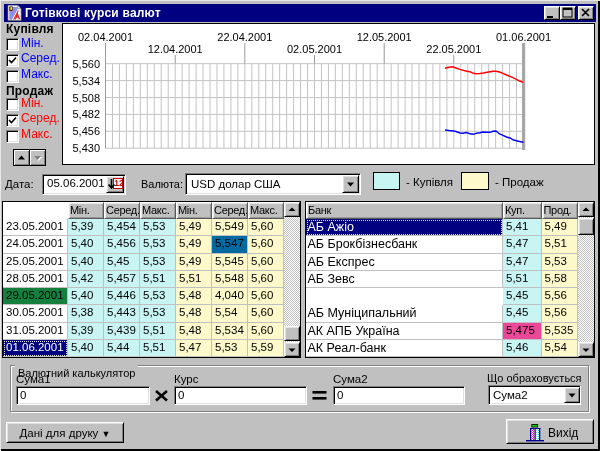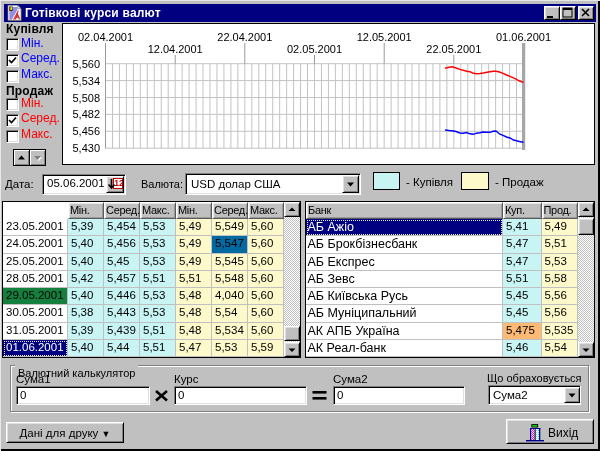--- a/index.html
+++ b/index.html
@@ -309,28 +309,27 @@
         <div class="dc" style="left:235.5px;top:17.00px;width:36px;height:17.25px;background:#fdf9cb;">5,49</div>
         <div class="dc" style="font-size:12.5px;padding-left:1.5px;left:0px;top:34.25px;width:197px;height:17.25px;background:#fff;">АБ Брокбізнесбанк</div>
         <div class="dc" style="left:197px;top:34.25px;width:38.5px;height:17.25px;background:#c9f4f4;">5,47</div>
         <div class="dc" style="left:235.5px;top:34.25px;width:36px;height:17.25px;background:#fdf9cb;">5,51</div>
         <div class="dc" style="font-size:12.5px;padding-left:1.5px;left:0px;top:51.50px;width:197px;height:17.25px;background:#fff;">АБ Експрес</div>
         <div class="dc" style="left:197px;top:51.50px;width:38.5px;height:17.25px;background:#c9f4f4;">5,47</div>
         <div class="dc" style="left:235.5px;top:51.50px;width:36px;height:17.25px;background:#fdf9cb;">5,53</div>
         <div class="dc" style="font-size:12.5px;padding-left:1.5px;left:0px;top:68.75px;width:197px;height:17.25px;background:#fff;">АБ Зевс</div>
         <div class="dc" style="left:197px;top:68.75px;width:38.5px;height:17.25px;background:#c9f4f4;">5,51</div>
         <div class="dc" style="left:235.5px;top:68.75px;width:36px;height:17.25px;background:#fdf9cb;">5,58</div>
-        <div class="dc" style="font-size:12.5px;padding-left:1.5px;left:0px;top:86.00px;width:197px;height:17.25px;background:#fff;">АБ Київська Русь</div>
         <div class="dc" style="left:197px;top:86.00px;width:38.5px;height:17.25px;background:#c9f4f4;">5,45</div>
         <div class="dc" style="left:235.5px;top:86.00px;width:36px;height:17.25px;background:#fdf9cb;">5,56</div>
         <div class="dc" style="font-size:12.5px;padding-left:1.5px;left:0px;top:103.25px;width:197px;height:17.25px;background:#fff;">АБ Муніципальний</div>
         <div class="dc" style="left:197px;top:103.25px;width:38.5px;height:17.25px;background:#c9f4f4;">5,45</div>
         <div class="dc" style="left:235.5px;top:103.25px;width:36px;height:17.25px;background:#fdf9cb;">5,56</div>
         <div class="dc" style="font-size:12.5px;padding-left:1.5px;left:0px;top:120.50px;width:197px;height:17.25px;background:#fff;">АК АПБ Україна</div>
-        <div class="dc" style="left:197px;top:120.50px;width:38.5px;height:17.25px;background:#fdba74;">5,475</div>
+        <div class="dc" style="left:197px;top:120.50px;width:38.5px;height:17.25px;background:#ec4899;">5,475</div>
         <div class="dc" style="left:235.5px;top:120.50px;width:36px;height:17.25px;background:#fdf9cb;">5,535</div>
         <div class="dc" style="font-size:12.5px;padding-left:1.5px;left:0px;top:137.75px;width:197px;height:17.25px;background:#fff;">АК Реал-банк</div>
         <div class="dc" style="left:197px;top:137.75px;width:38.5px;height:17.25px;background:#c9f4f4;">5,46</div>
         <div class="dc" style="left:235.5px;top:137.75px;width:36px;height:17.25px;background:#fdf9cb;">5,54</div>
       </div>
   <div class="sb" style="left:272px;top:0;height:155px">
         <div class="sbtrack" style="top:15px;height:125px"></div>
 <div class="sbbtn" style="top:0">
           <svg width="14" height="13">
             <path d="M3.5 8 L7 4.5 L10.5 8 Z" fill="#000"></path>

